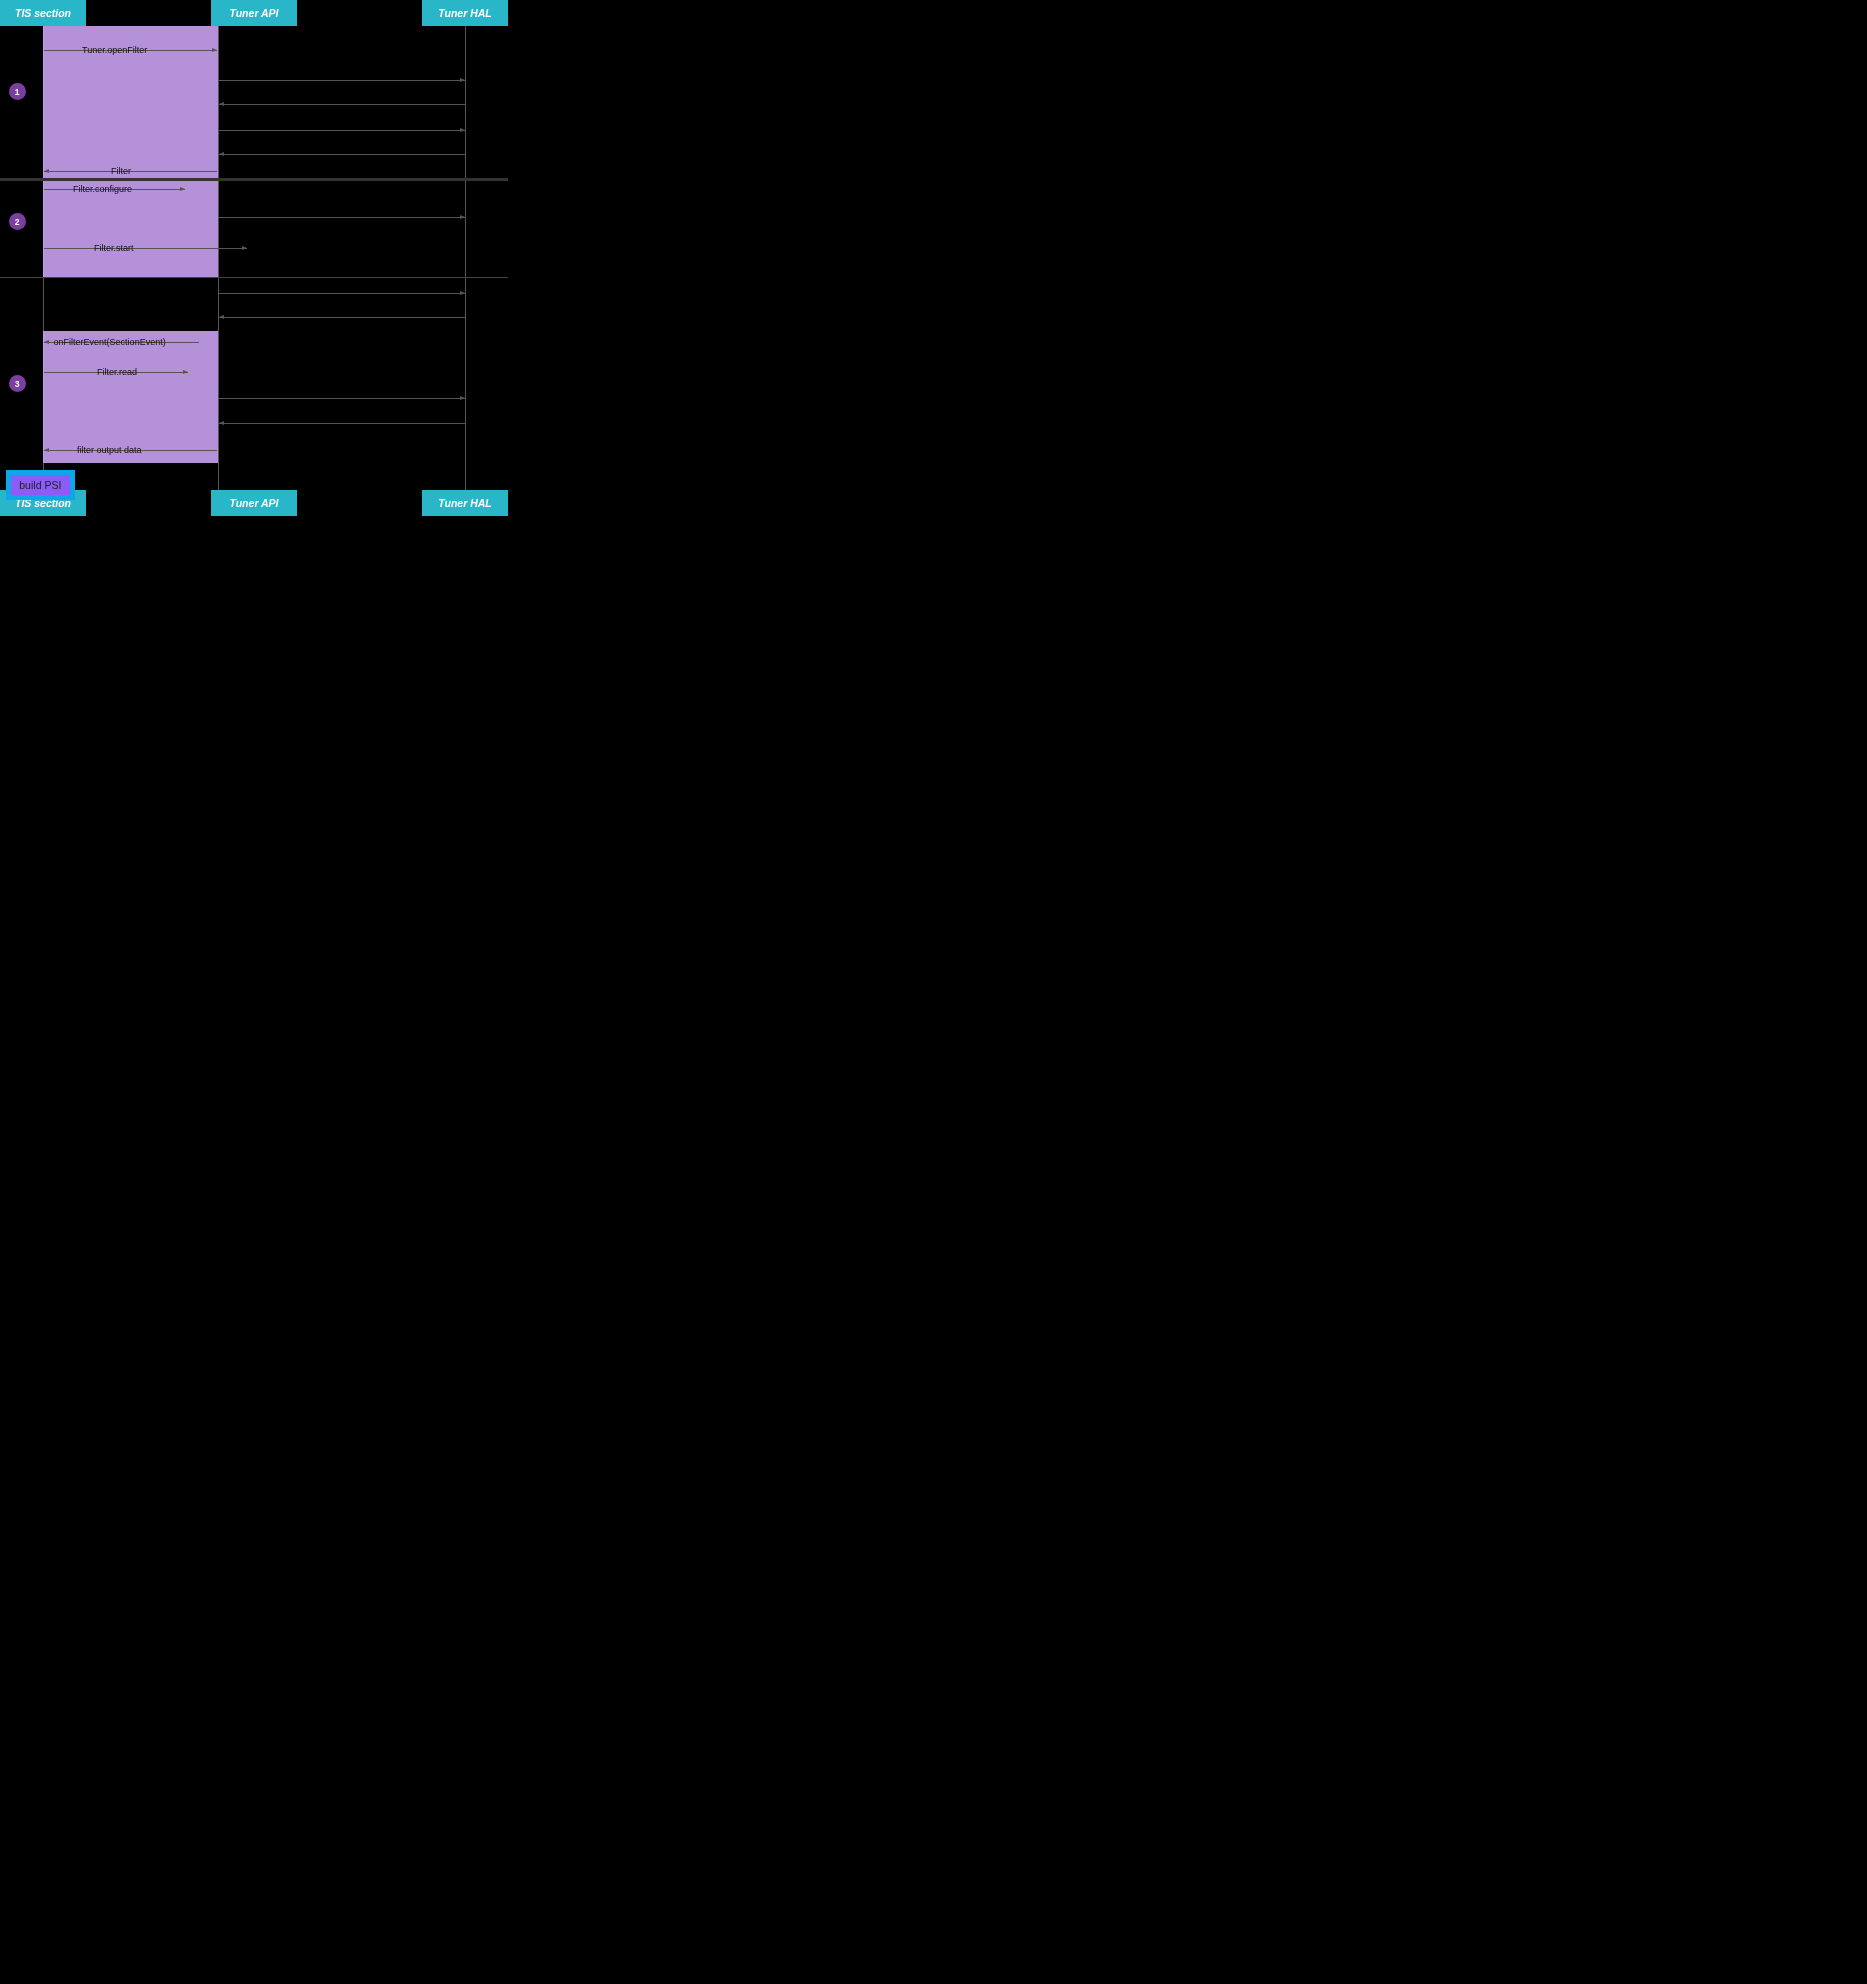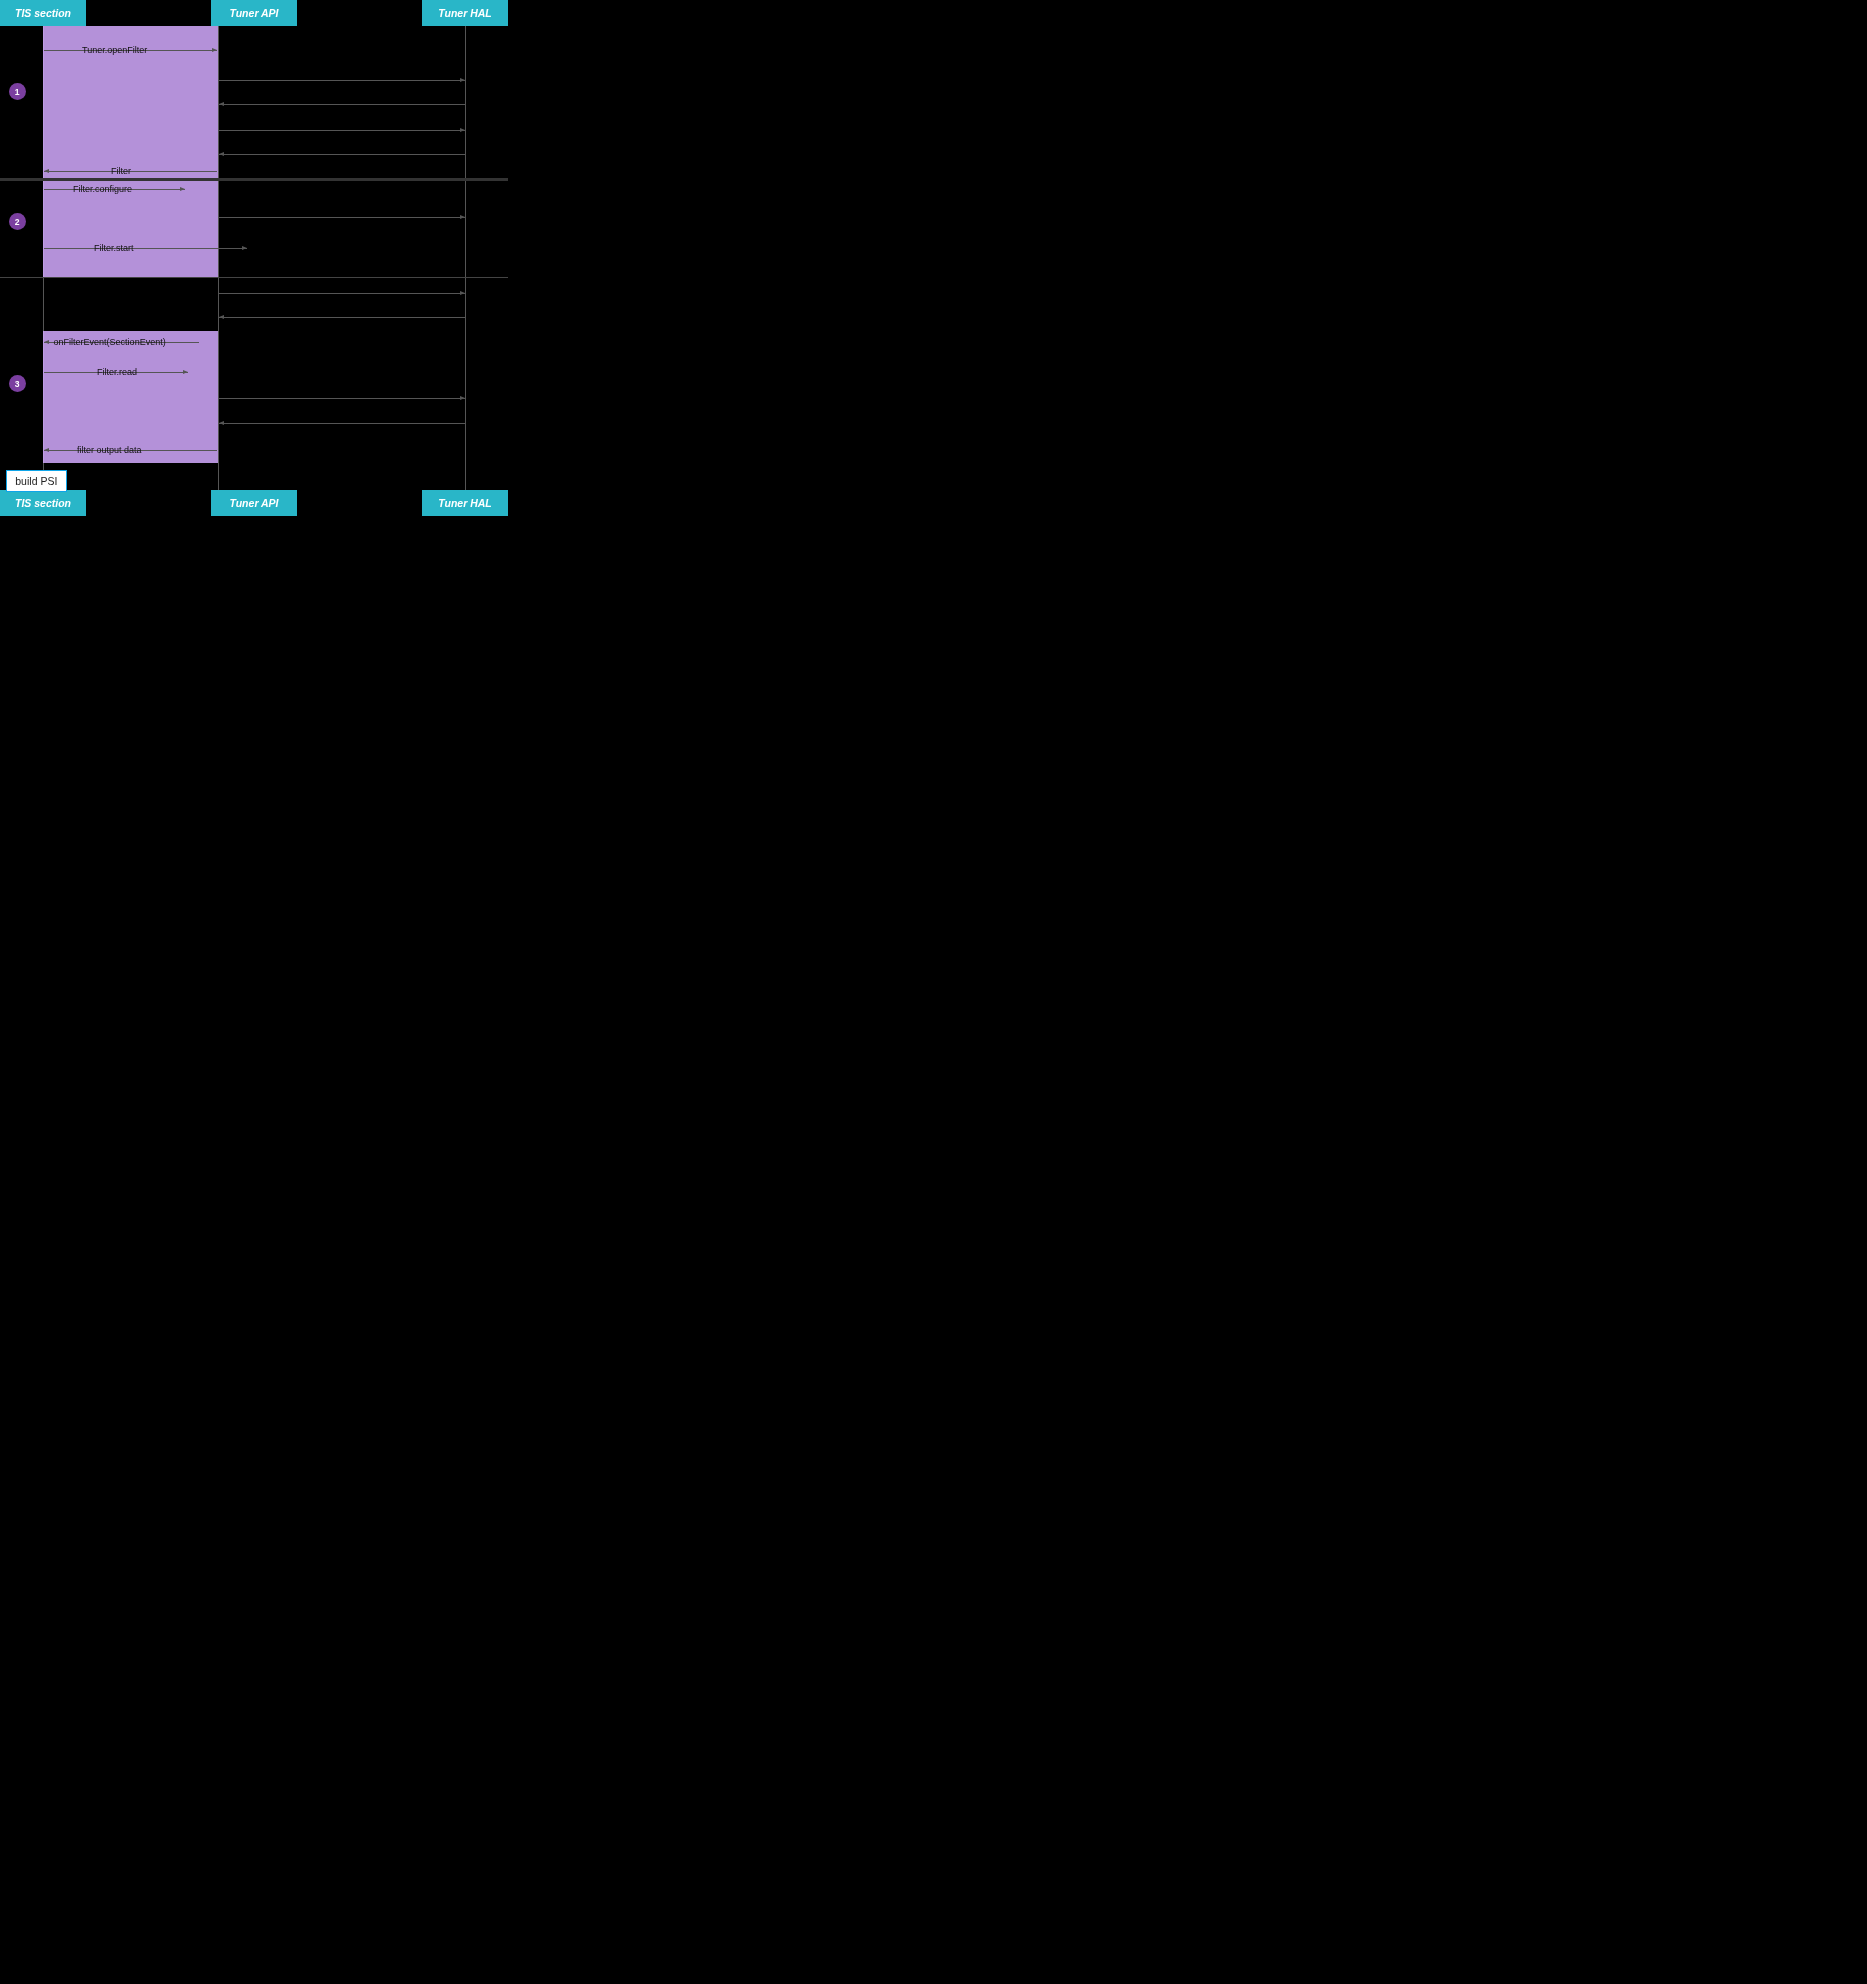--- a/index.html
+++ b/index.html
@@ -69,22 +69,22 @@
       align-items: center;
       justify-content: center;
       font-size: 8.6px;
       font-weight: bold;
       z-index: 20;
     }
 
     
     .build-psi-box {
       position: absolute;
-      background: #ffffff;
-      border: 1px solid #0ea5e9;
+      background: #8b5cf6;
+      border: 5px solid #0ea5e9;
       padding: 3.8px 8.6px;
       font-size: 10.5px;
       color: #222;
       z-index: 20;
     }
 
     
     .vline {
       position: absolute;
       width: 1px;

